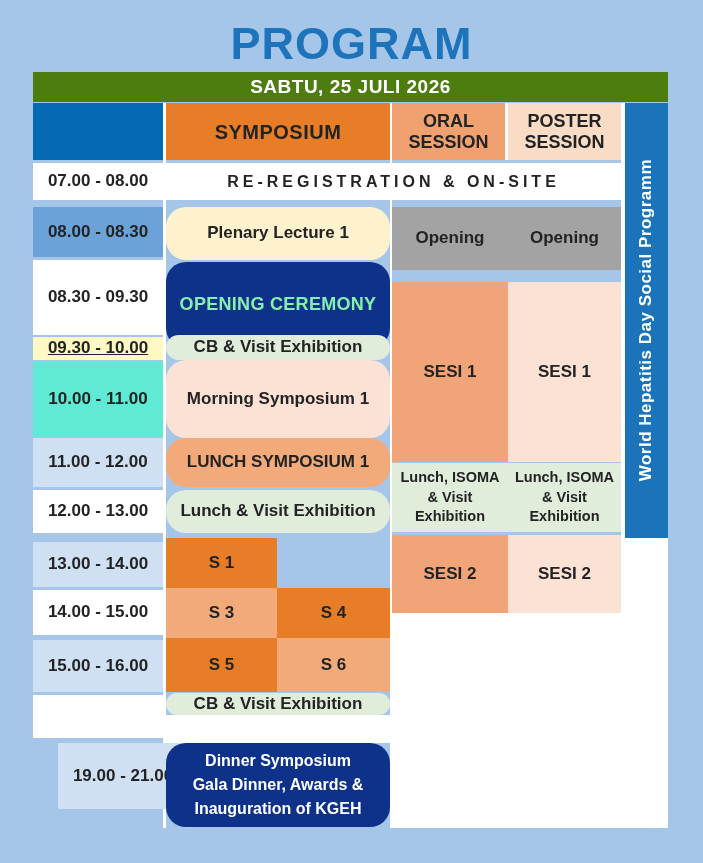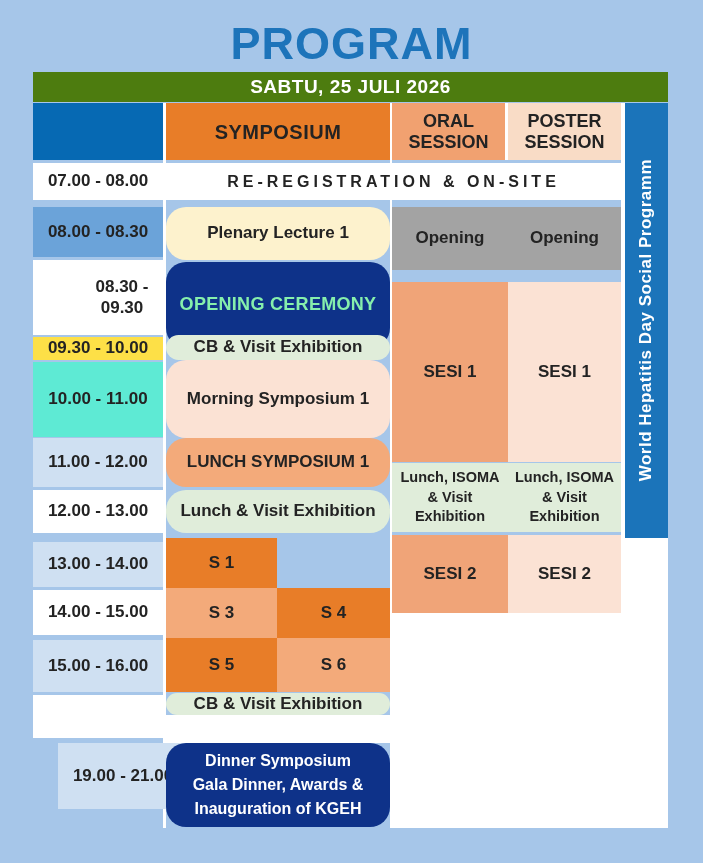--- a/index.html
+++ b/index.html
@@ -42,22 +42,22 @@
   
   .side-bar{left:592px;top:31px;width:43px;height:435px;background:#1b74ba;}
   .side-bar span{
     writing-mode:vertical-rl;transform:rotate(180deg);
     color:#fff;font-weight:700;font-size:17px;letter-spacing:.5px;white-space:nowrap;
   }
   
   .tc{left:0;width:130px;}
   .t0{top:91px;height:37px;background:#fff;}
   .t1{top:135px;height:50px;background:#6ba3d9;}
-  .t2{top:188px;height:75px;background:#fff;padding-left:48px;}
-  .t3{top:265px;height:23px;background:#fde047;}
+  .t2{top:188px;height:75px;background:#fff;}
+  .t3{top:265px;height:23px;background:#fef9c3;text-decoration:underline;}
   .t4{top:290px;height:75px;background:#5eead4;}
   .t5{top:366px;height:49px;background:#cfe0f2;}
   .t6{top:418px;height:43px;background:#fff;}
   .t7{top:470px;height:45px;background:#cfe0f2;}
   .t8{top:518px;height:45px;background:#fff;}
   .t9{top:568px;height:52px;background:#cfe0f2;}
   .t10{top:623px;height:43px;background:#fff;}
   .t11{top:671px;height:66px;background:#cfe0f2;margin-left:25px;}
   
   .sc{left:133px;width:224px;border-radius:20px;}

